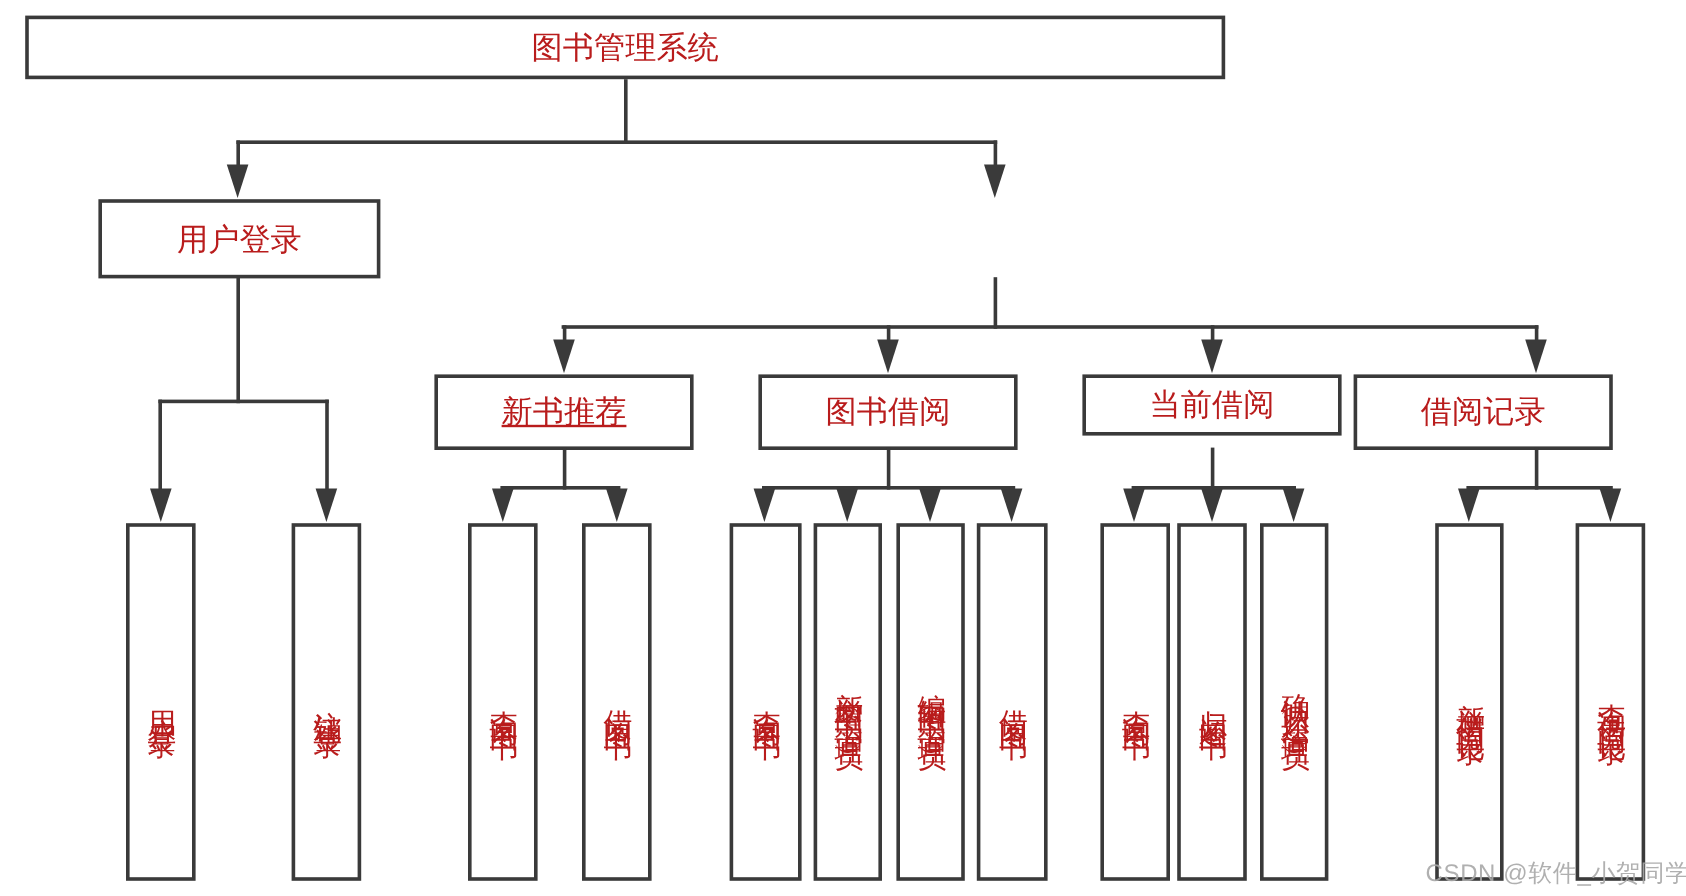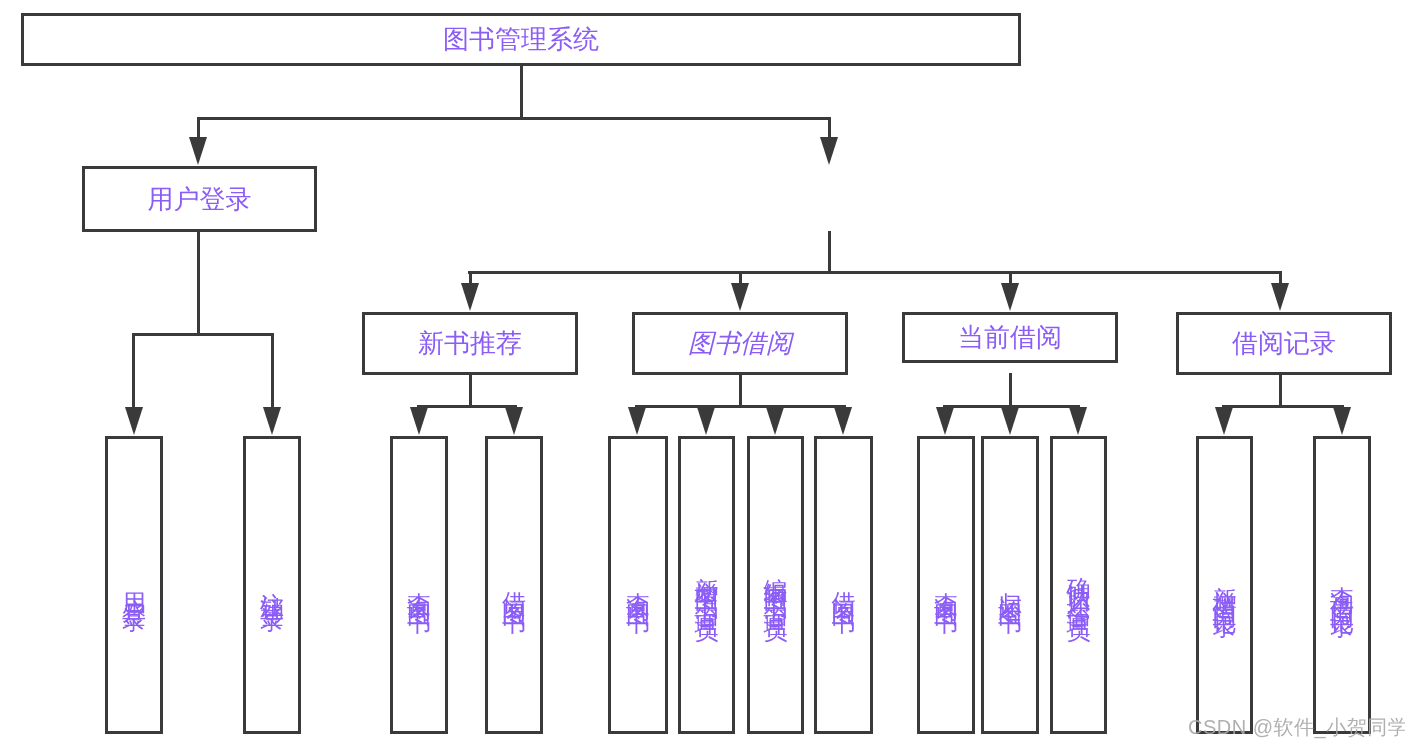--- a/index.html
+++ b/index.html
@@ -14,21 +14,21 @@
   }
   .box {
     position: absolute;
     box-sizing: border-box;
     border: 3px solid #3a3a3a;
     background: #ffffff;
     display: flex;
     align-items: center;
     justify-content: center;
     font-size: 26px;
-    color: #8b5cf6;
+    color: #b91c1c;
     text-align: right;
     white-space: nowrap;
   }
   .leaf { font-size: 24px; }
   .vtext {
     writing-mode: vertical-rl;
     text-orientation: mixed;
     letter-spacing: 6px;
     line-height: 1;
     white-space: nowrap;
@@ -84,30 +84,30 @@
   <div class="line" style="left:468px; top:271px; width:814px; height:3px;"></div>
   <div class="line" style="left:469px; top:271px; width:3px; height:16px;"></div>
   <div class="line" style="left:739px; top:271px; width:3px; height:16px;"></div>
   <div class="line" style="left:1009px; top:271px; width:3px; height:16px;"></div>
   <div class="line" style="left:1279px; top:271px; width:3px; height:16px;"></div>
   <div class="arrow" style="left:461px; top:283px;"></div>
   <div class="arrow" style="left:731px; top:283px;"></div>
   <div class="arrow" style="left:1001px; top:283px;"></div>
   <div class="arrow" style="left:1271px; top:283px;"></div>
 
-  <div class="box" style="left:362px; top:312px; width:216px; height:63px;">
+  <div class="box" style="left:362px; top:312px; width:216px; height:63px;text-decoration:underline;">
     <span>新书推荐</span>
   </div>
-  <div class="box" style="left:632px; top:312px; width:216px; height:63px;font-style:italic;">
+  <div class="box" style="left:632px; top:312px; width:216px; height:63px;">
     <span>图书借阅</span>
   </div>
   <div class="box" style="left:902px; top:312px; width:216px; height:51px;">
     <span>当前借阅</span>
   </div>
-  <div class="box" style="left:1176px; top:312px; width:216px; height:63px;">
+  <div class="box" style="left:1128px; top:312px; width:216px; height:63px;">
     <span>借阅记录</span>
   </div>
 
   <div class="line" style="left:469px; top:373px; width:3px; height:35px;"></div>
   <div class="line" style="left:417px; top:405px; width:100px; height:3px;"></div>
   <div class="arrow" style="left:410px; top:407px;"></div>
   <div class="arrow" style="left:505px; top:407px;"></div>
 
   <div class="line" style="left:739px; top:373px; width:3px; height:35px;"></div>
   <div class="line" style="left:635px; top:405px; width:211px; height:3px;"></div>

